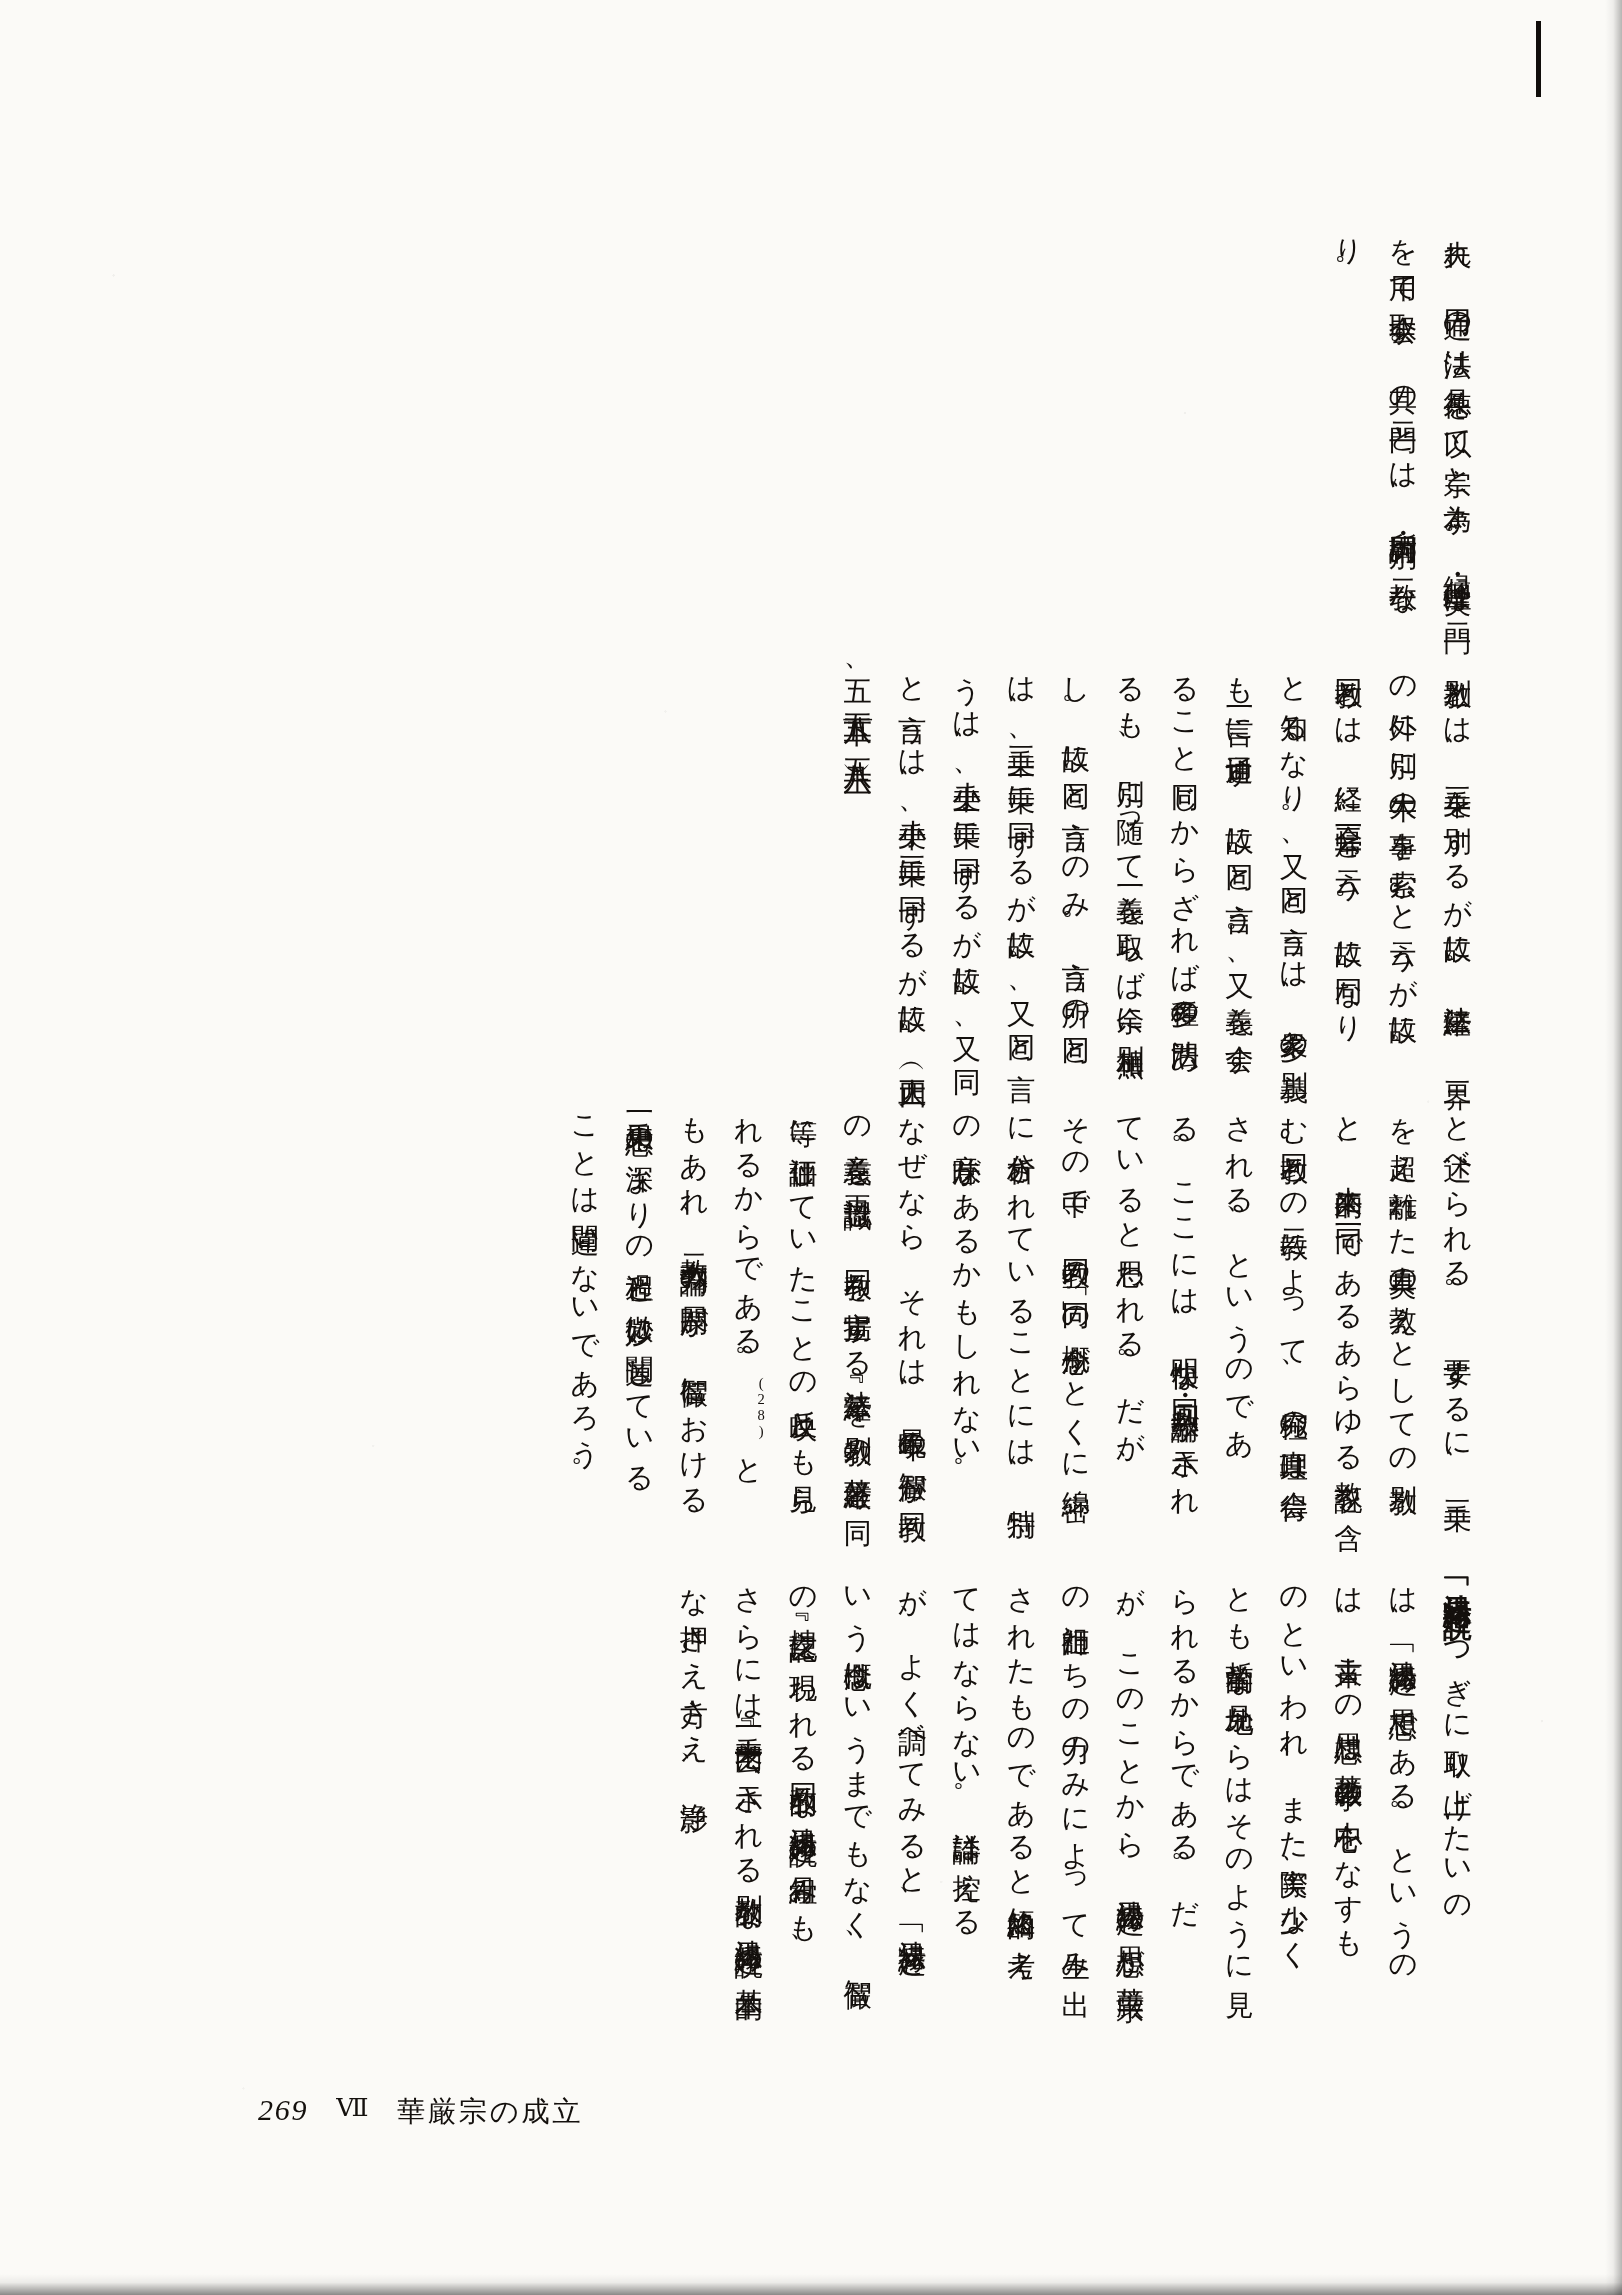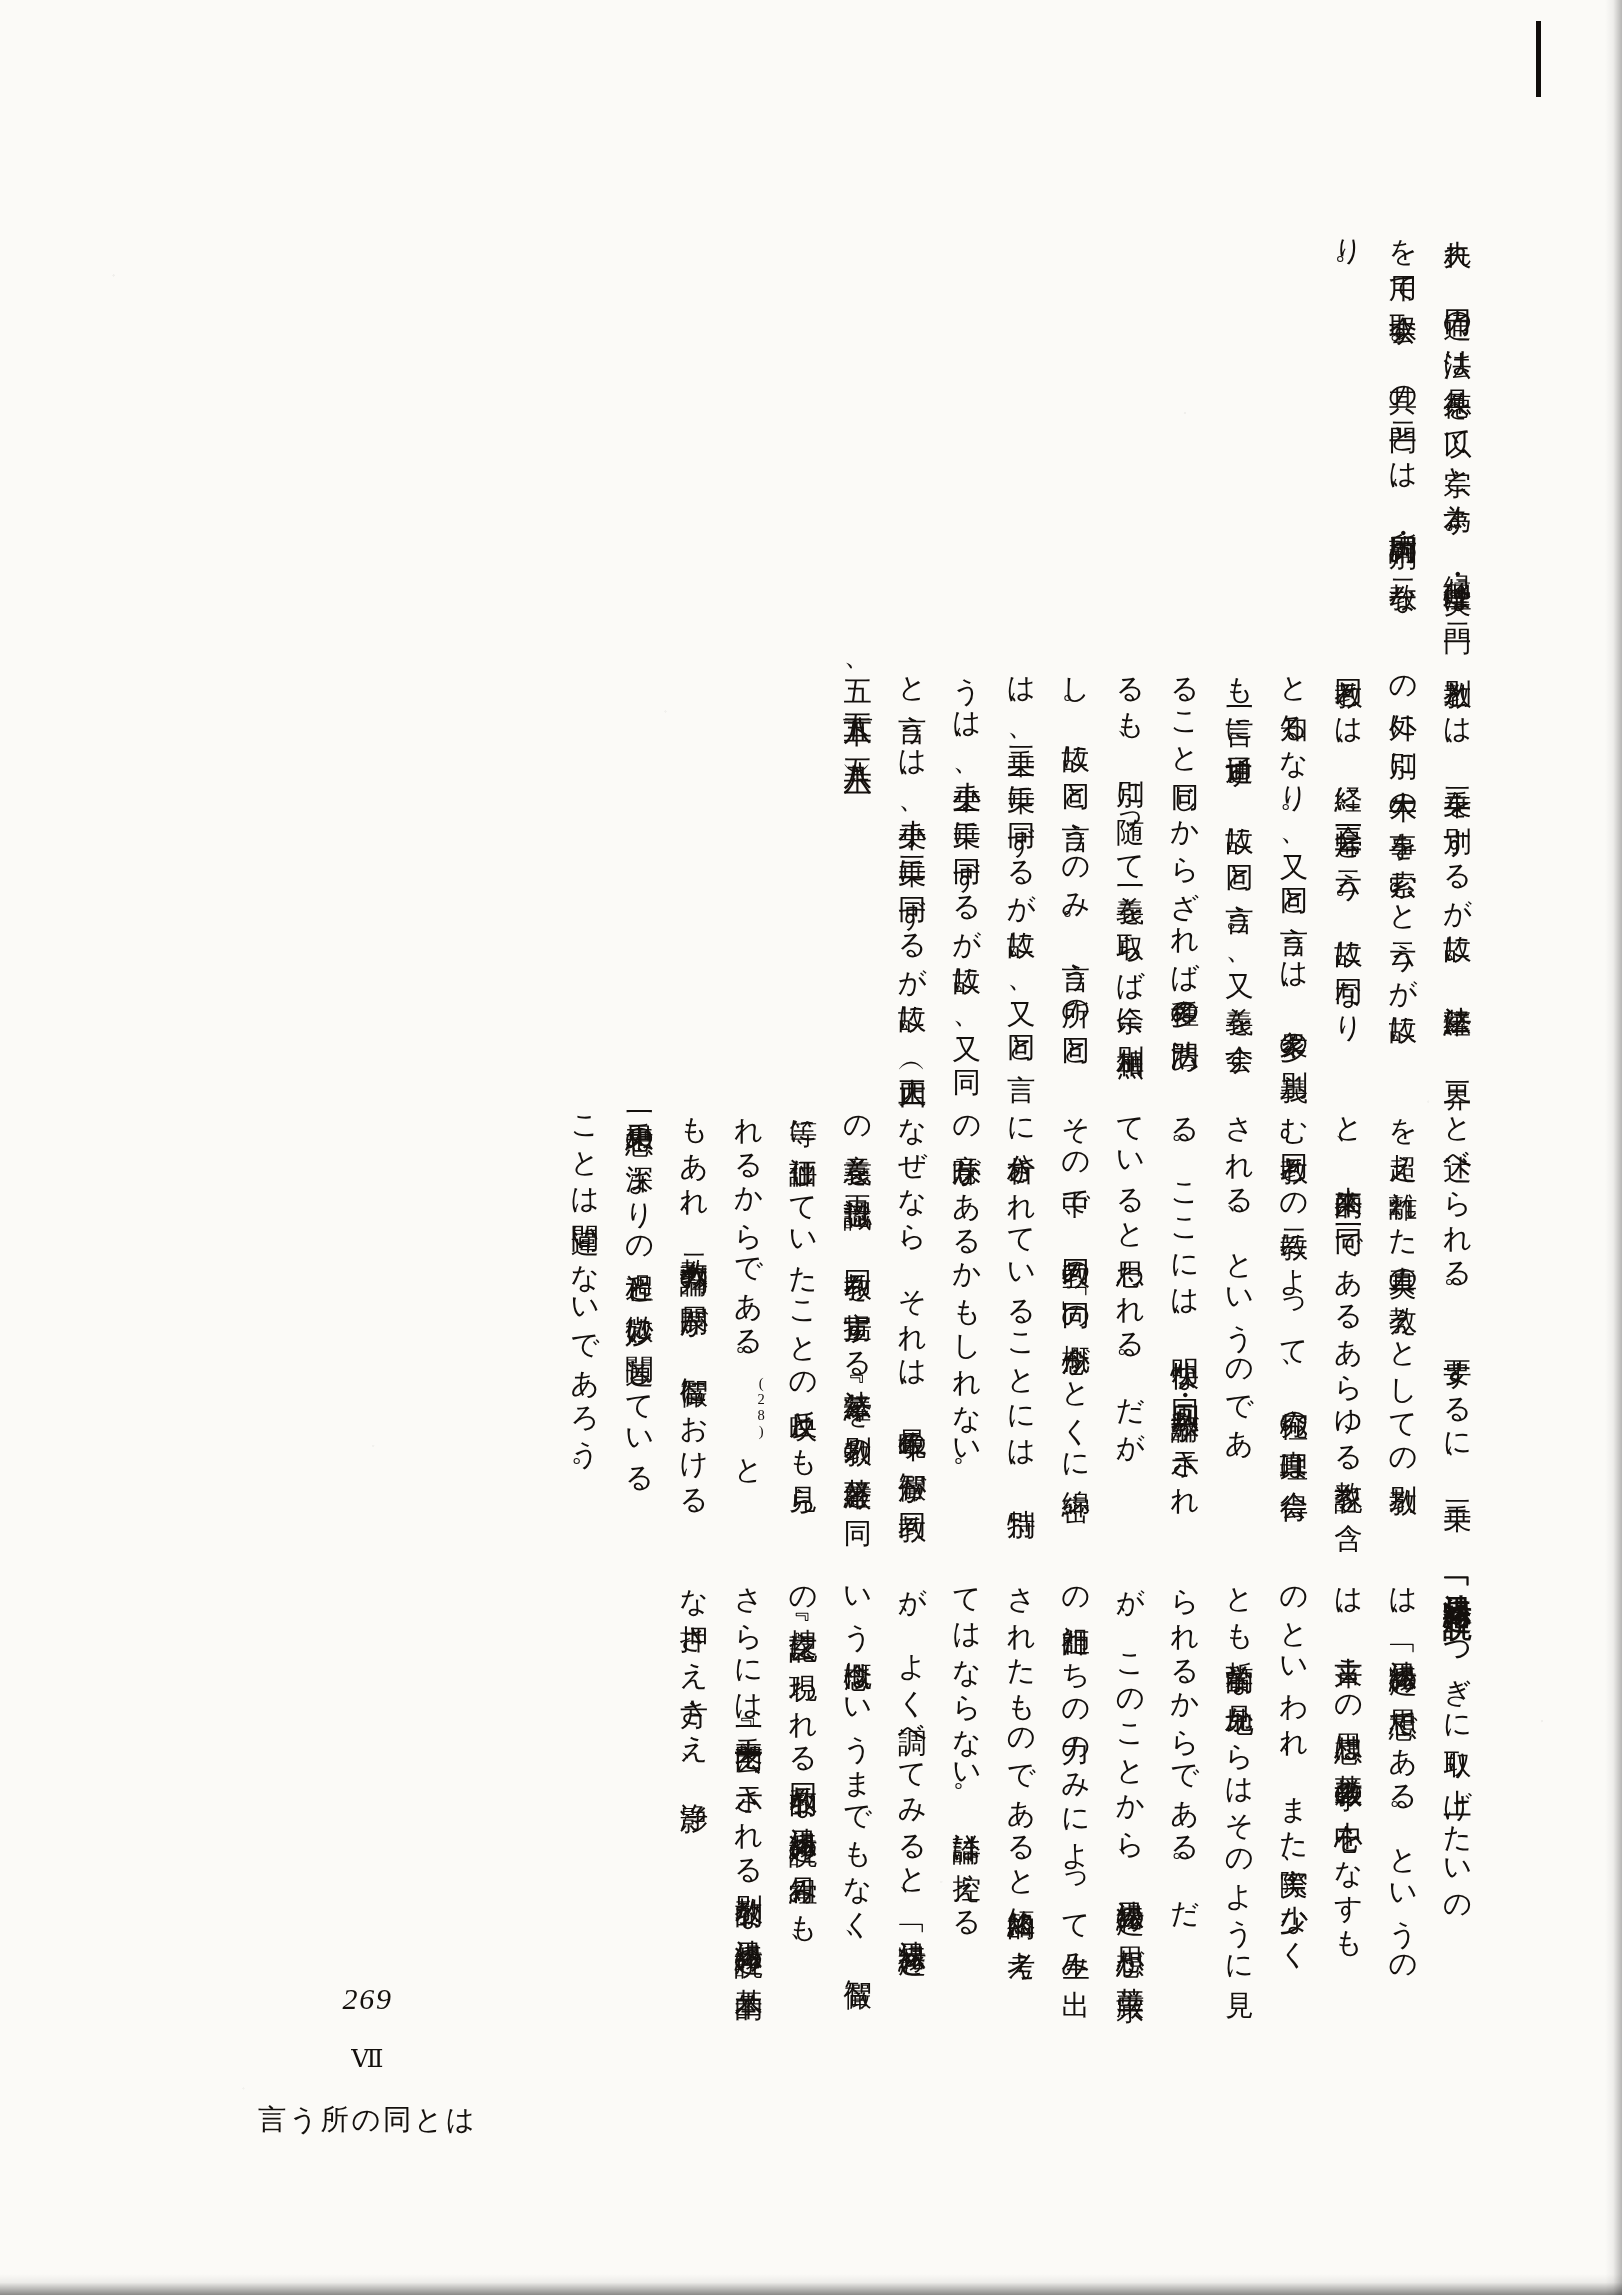--- a/index.html
+++ b/index.html
@@ -99,24 +99,24 @@
   .note-num {
     font-size: 14.6px;
     vertical-align: top;
     letter-spacing: 0;
   }
 
   
   .footer {
     position: absolute;
     left: 258px;
-    bottom: 156px;
+    bottom: 164px;
     display: flex;
-    flex-direction: column;
-    align-items: center;
+    flex-direction: row;
+    align-items: flex-start;
     gap: 28px;
     font-size: 28.4px;
     letter-spacing: 0.06em;
   }
   .footer .pageno {
     font-style: italic;
     font-size: 30px;
     font-family: "Liberation Serif", serif;
   }
   .footer .chapnum {
@@ -144,19 +144,19 @@
 
     <div class="col indent">と述べられる。　要するに、三乗を超え離れた真実の教えとしての別教と、本来的に同一であるあらゆる教説を含む同教との二教によって、究極の真理は会得される、というのである。ここには、明快な同・別二教論が示されていると思われる。だが、その中で、同教の「同」の概念がとくに綿密に分析されていることには、特別の意味があるかもしれない。なぜなら、それは、最晩年の智儼が同教の意義を再認識し、同教を宣揚する『法華経』を別教の華厳経と同等に評価していたことの反映とも見られるからである。<span class="note-num">(28)</span>ともあれ、二教教判論の展開が、智儼における一乗思想の深まりの過程と微妙に関連していることは間違いないであろう。</div>
 
     <div class="col indent2"><span class="bold">「法界縁起」説</span>　つぎに取り上げたいのは、「法界縁起」の思想である。というのは、古来この思想は華厳教学の中心をなすものといわれ、また実際、少なくとも哲学的な見地からはそのように見られるからである。だが、このことから、法界縁起の思想が華厳宗の祖師たちの力のみによって生み出されたものであると短絡的に考えてはならない。詳論は控えるが、よく調べてみると、「法界縁起」という概念はいうまでもなく、智儼の『捜玄記』に現われる同教的な法界縁起説の骨組みも、さらには『一乗十玄門』に示される別教的な法界縁起説の基本的な押さえ方さえ、浄影</div>
 
   </div>
 
   <div class="footer">
     <span class="pageno">269</span>
     <span class="chapnum">Ⅶ</span>
-    <span class="chaptitle">言う所の同とは</span>
+    <span class="chaptitle">華厳宗の成立</span>
   </div>
 
   <div class="edge-right"></div>
   <div class="edge-bottom"></div>
 </div>
 
 
 </body></html>

